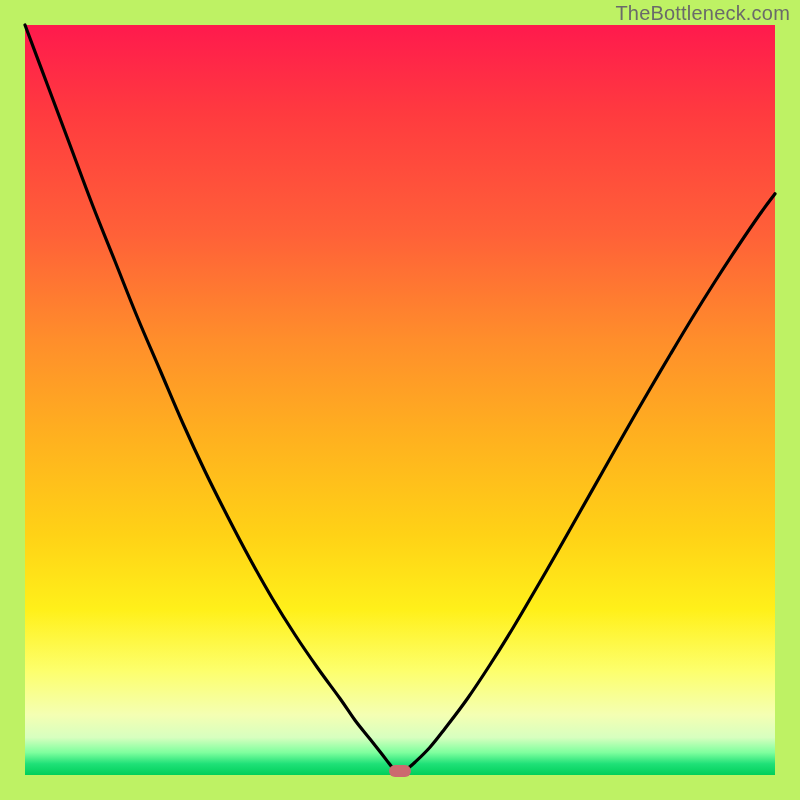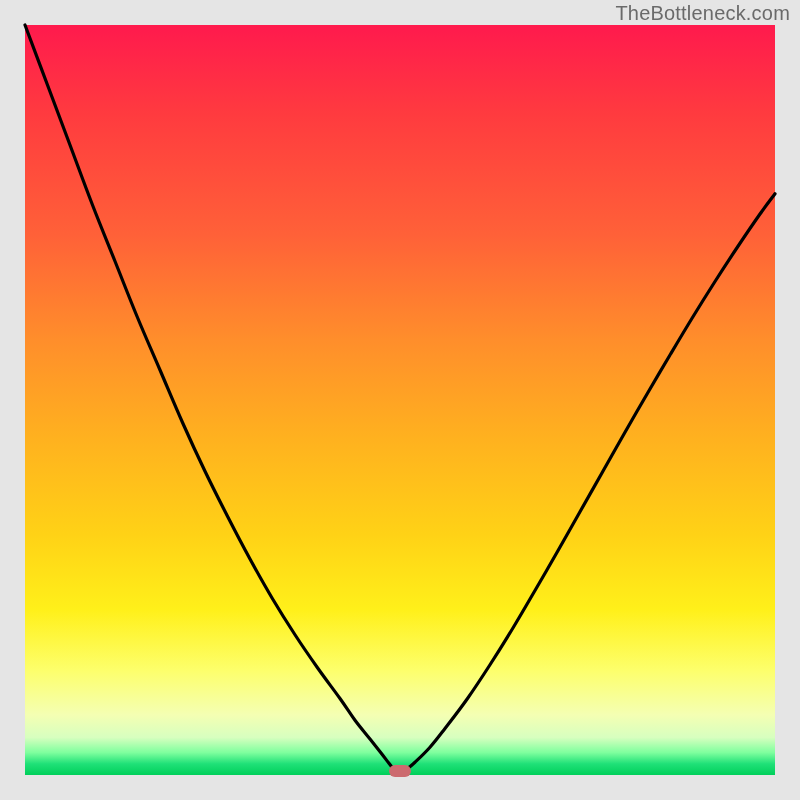--- a/index.html
+++ b/index.html
@@ -8,21 +8,21 @@
     width: 800px;
     height: 800px;
     overflow: hidden;
     background: #000;
     font-family: Arial, Helvetica, sans-serif;
   }
   .frame {
     position: relative;
     width: 800px;
     height: 800px;
-    background: #e5e5e5;
+    background: #bef264;
   }
   .plot-area {
     position: absolute;
     left: 25px;
     top: 25px;
     width: 750px;
     height: 750px;
     
     background: linear-gradient(to bottom,
       #ff1a4d 0%,

